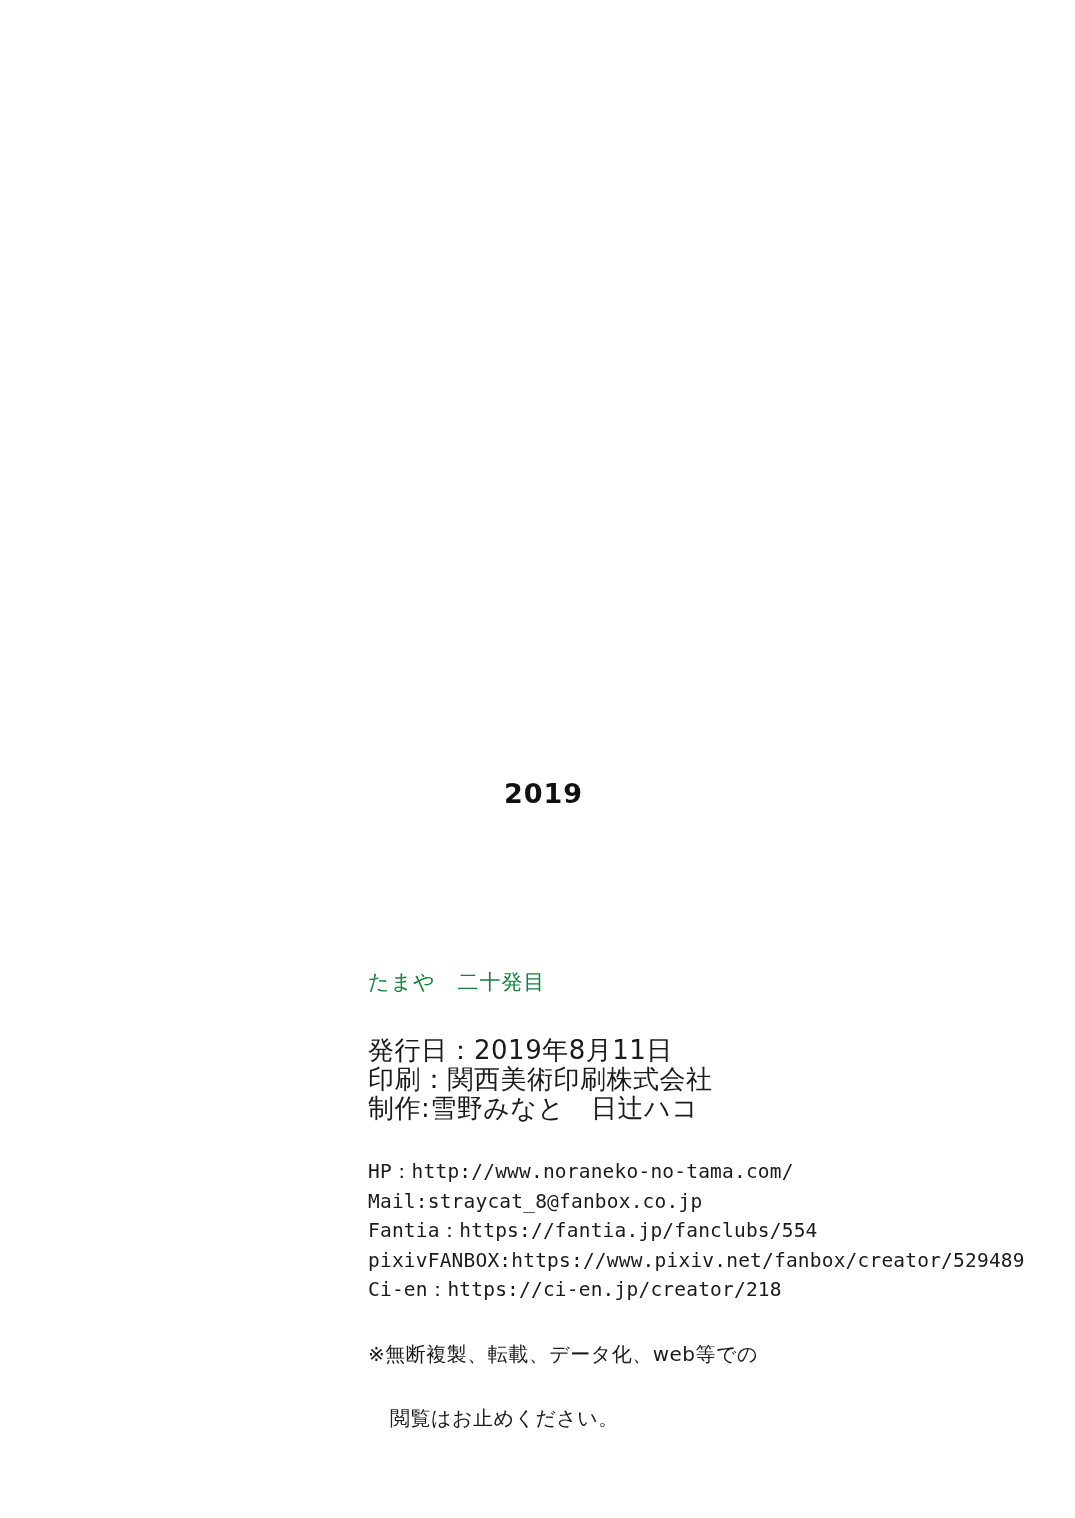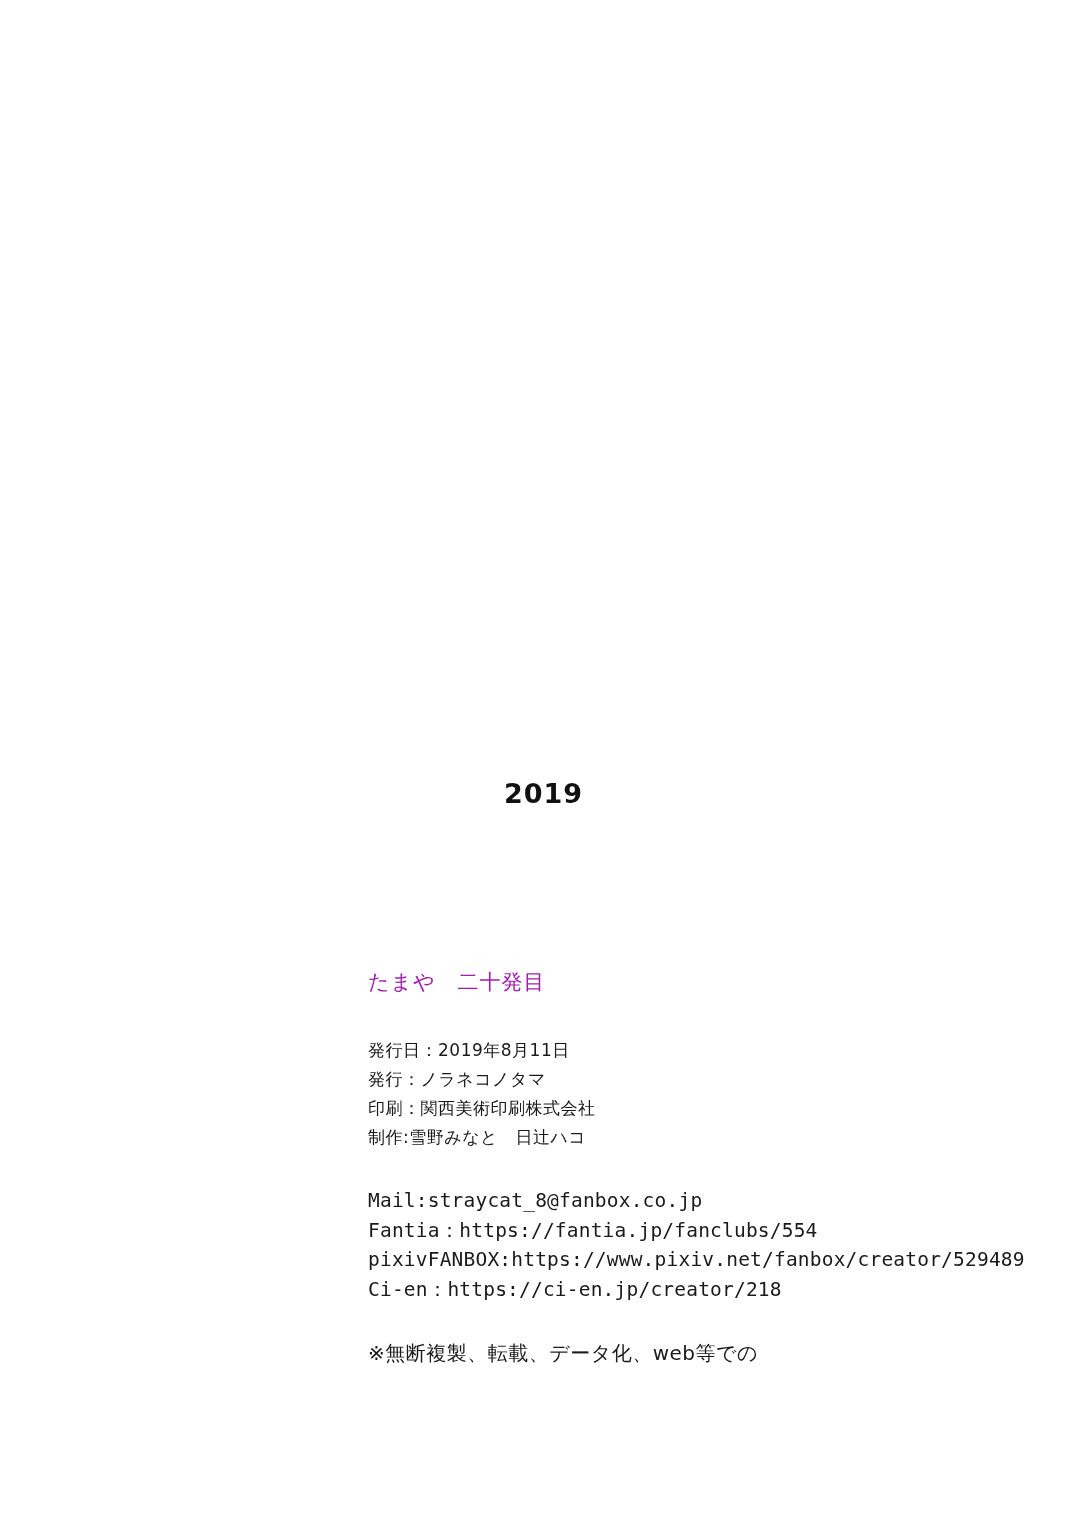--- a/index.html
+++ b/index.html
@@ -31,30 +31,30 @@
   .colophon {
     position: absolute;
     left: 368px;
     top: 968px;
     width: 660px;
   }
   .title-line {
     font-family: "DejaVu Sans", sans-serif;
     font-size: 21px;
     letter-spacing: 1px;
-    color: #a21caf;
+    color: #15803d;
     margin-bottom: 40px;
     white-space: pre;
   }
   .block {
     margin-bottom: 34px;
   }
   .jp-line {
     font-family: "DejaVu Sans", sans-serif;
-    font-size: 17px;
+    font-size: 26px;
     line-height: 29px;
     letter-spacing: 0.5px;
     color: #1a1a1a;
     white-space: pre;
   }
   .mono-line {
     font-family: "DejaVu Sans Mono", monospace;
     font-size: 19.5px;
     line-height: 29.5px;
     letter-spacing: 0.2px;
@@ -76,30 +76,31 @@
 <div class="page">
 
   <div class="year">2019</div>
 
   <div class="colophon">
 
     <div class="title-line">たまや　二十発目</div>
 
     <div class="block">
       <div class="jp-line">発行日：2019年8月11日</div>
-      <div class="jp-line">発行：ノラネコノタマ</div>
       <div class="jp-line">印刷：関西美術印刷株式会社</div>
       <div class="jp-line">制作:雪野みなと　日辻ハコ</div>
     </div>
 
     <div class="block">
+      <div class="mono-line">HP：http://www.noraneko-no-tama.com/</div>
       <div class="mono-line">Mail:straycat_8@fanbox.co.jp</div>
       <div class="mono-line">Fantia：https://fantia.jp/fanclubs/554</div>
       <div class="mono-line">pixivFANBOX:https://www.pixiv.net/fanbox/creator/529489</div>
       <div class="mono-line">Ci-en：https://ci-en.jp/creator/218</div>
     </div>
 
     <div class="block notice">
       <div class="jp-line">※無断複製、転載、データ化、web等での</div>
+      <div class="jp-line indent1">閲覧はお止めください。</div>
     </div>
 
   </div>
 </div>
 
 </body></html>

